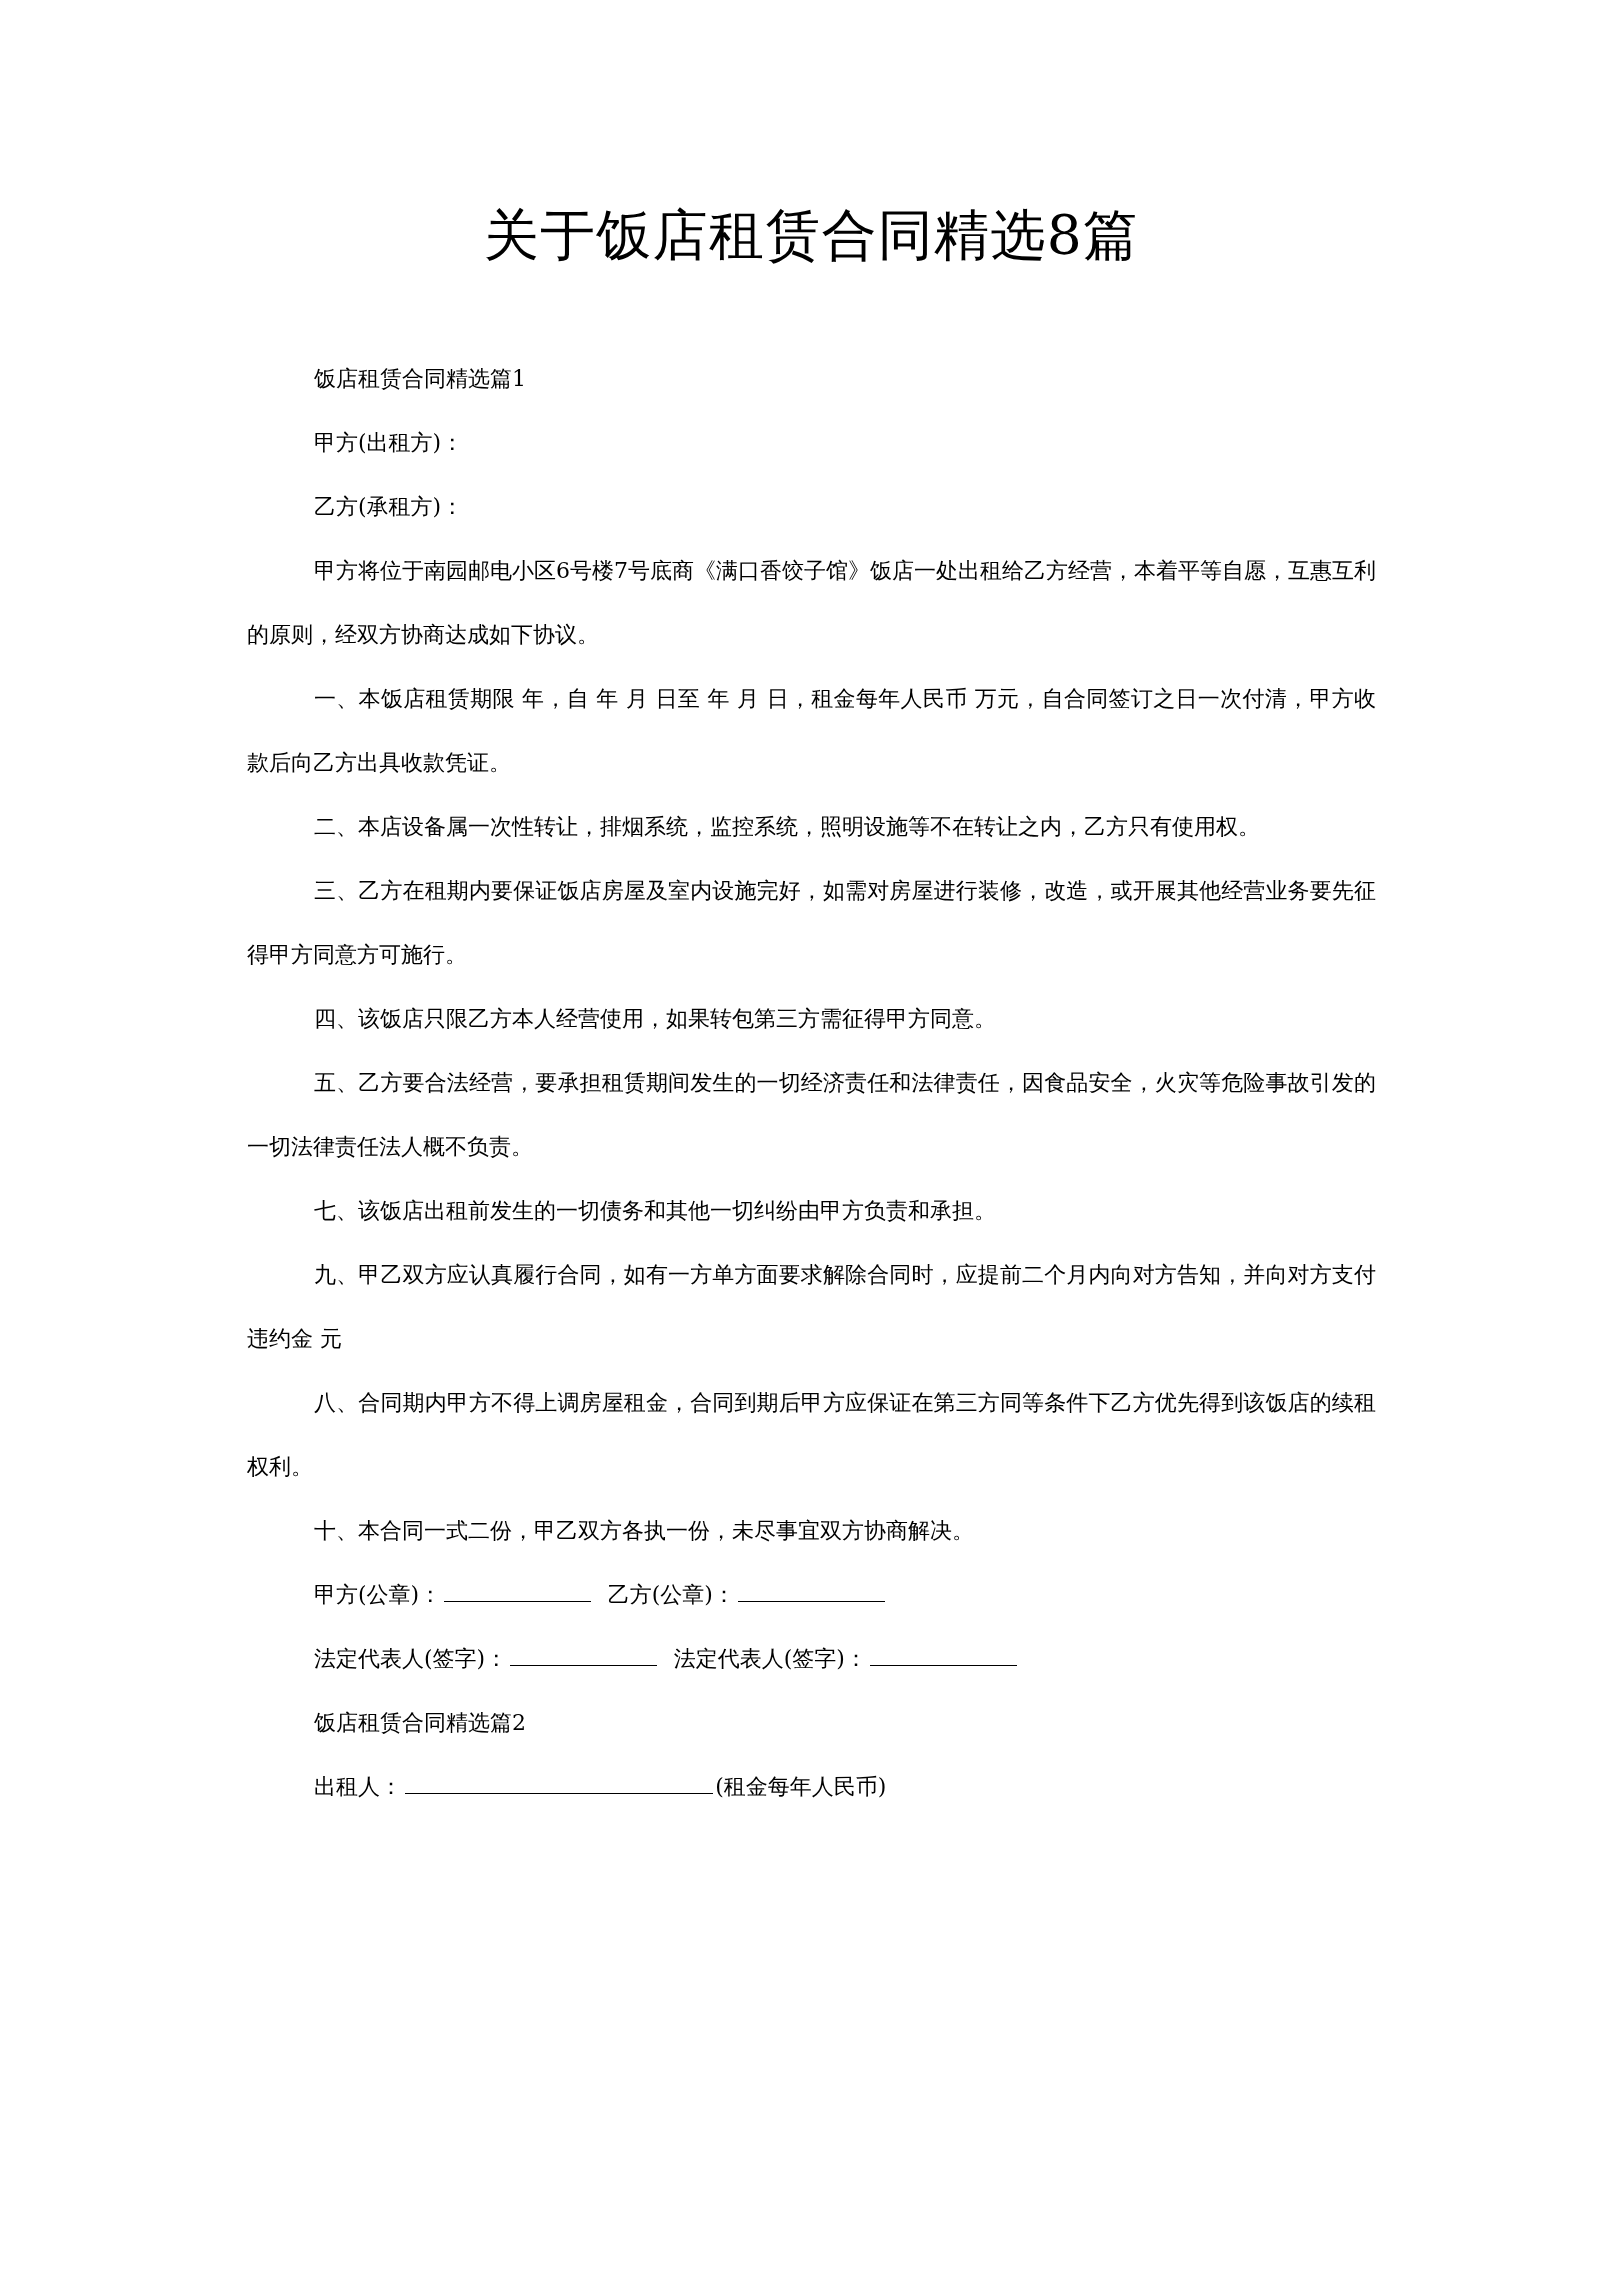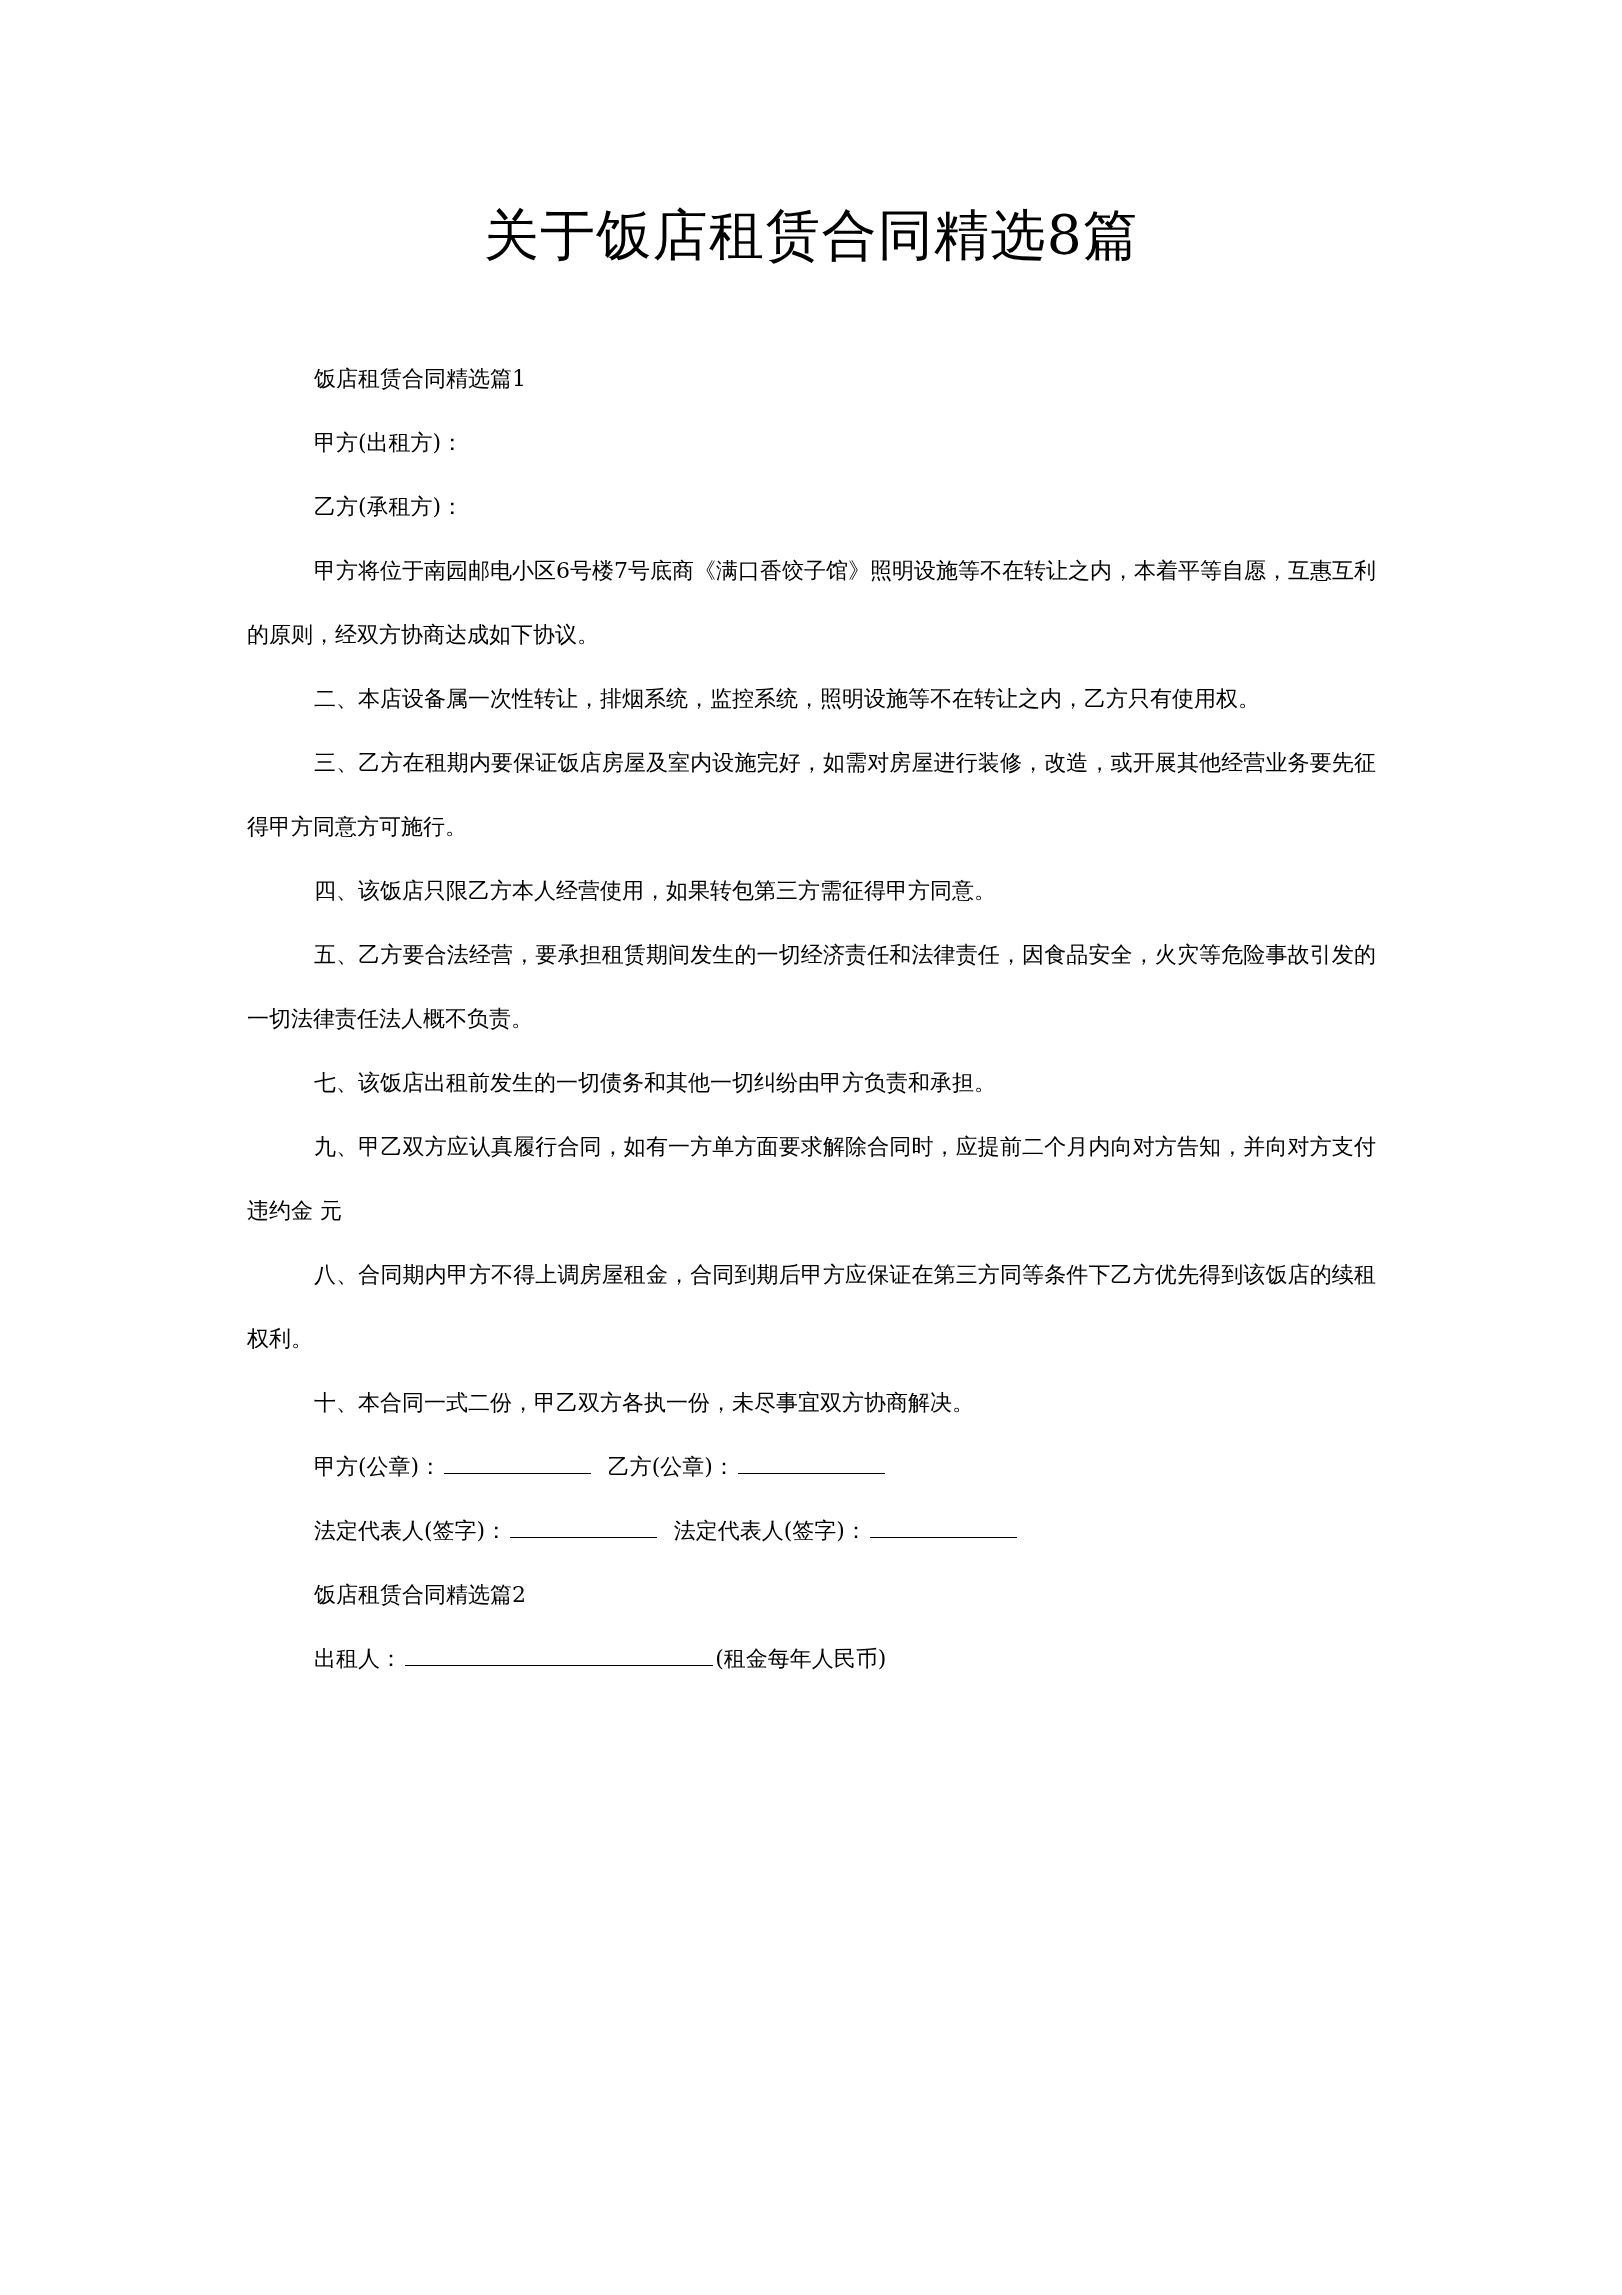--- a/index.html
+++ b/index.html
@@ -68,22 +68,23 @@
 
 <div class="page">
 
   <h1 class="title">关于饭店租赁合同精选8篇</h1>
 
   <div class="body">
 
     <p class="p">饭店租赁合同精选篇1</p>
     <p class="p">甲方(出租方)：</p>
     <p class="p">乙方(承租方)：</p>
-    <p class="p">甲方将位于南园邮电小区6号楼7号底商《满口香饺子馆》照明设施等不在转让之内，本着平等自愿，互惠互利的原则，经双方协商达成如下协议。</p>
+    <p class="p">甲方将位于南园邮电小区6号楼7号底商《满口香饺子馆》饭店一处出租给乙方经营，本着平等自愿，互惠互利的原则，经双方协商达成如下协议。</p>
 
+    <p class="p">一、本饭店租赁期限 年，自 年 月 日至 年 月 日，租金每年人民币 万元，自合同签订之日一次付清，甲方收款后向乙方出具收款凭证。</p>
     <p class="p">二、本店设备属一次性转让，排烟系统，监控系统，照明设施等不在转让之内，乙方只有使用权。</p>
     <p class="p">三、乙方在租期内要保证饭店房屋及室内设施完好，如需对房屋进行装修，改造，或开展其他经营业务要先征得甲方同意方可施行。</p>
     <p class="p">四、该饭店只限乙方本人经营使用，如果转包第三方需征得甲方同意。</p>
     <p class="p">五、乙方要合法经营，要承担租赁期间发生的一切经济责任和法律责任，因食品安全，火灾等危险事故引发的一切法律责任法人概不负责。</p>
     <p class="p">七、该饭店出租前发生的一切债务和其他一切纠纷由甲方负责和承担。</p>
     <p class="p">九、甲乙双方应认真履行合同，如有一方单方面要求解除合同时，应提前二个月内向对方告知，并向对方支付违约金 元</p>
     <p class="p">八、合同期内甲方不得上调房屋租金，合同到期后甲方应保证在第三方同等条件下乙方优先得到该饭店的续租权利。</p>
     <p class="p">十、本合同一式二份，甲乙双方各执一份，未尽事宜双方协商解决。</p>
 
     <p class="p">

